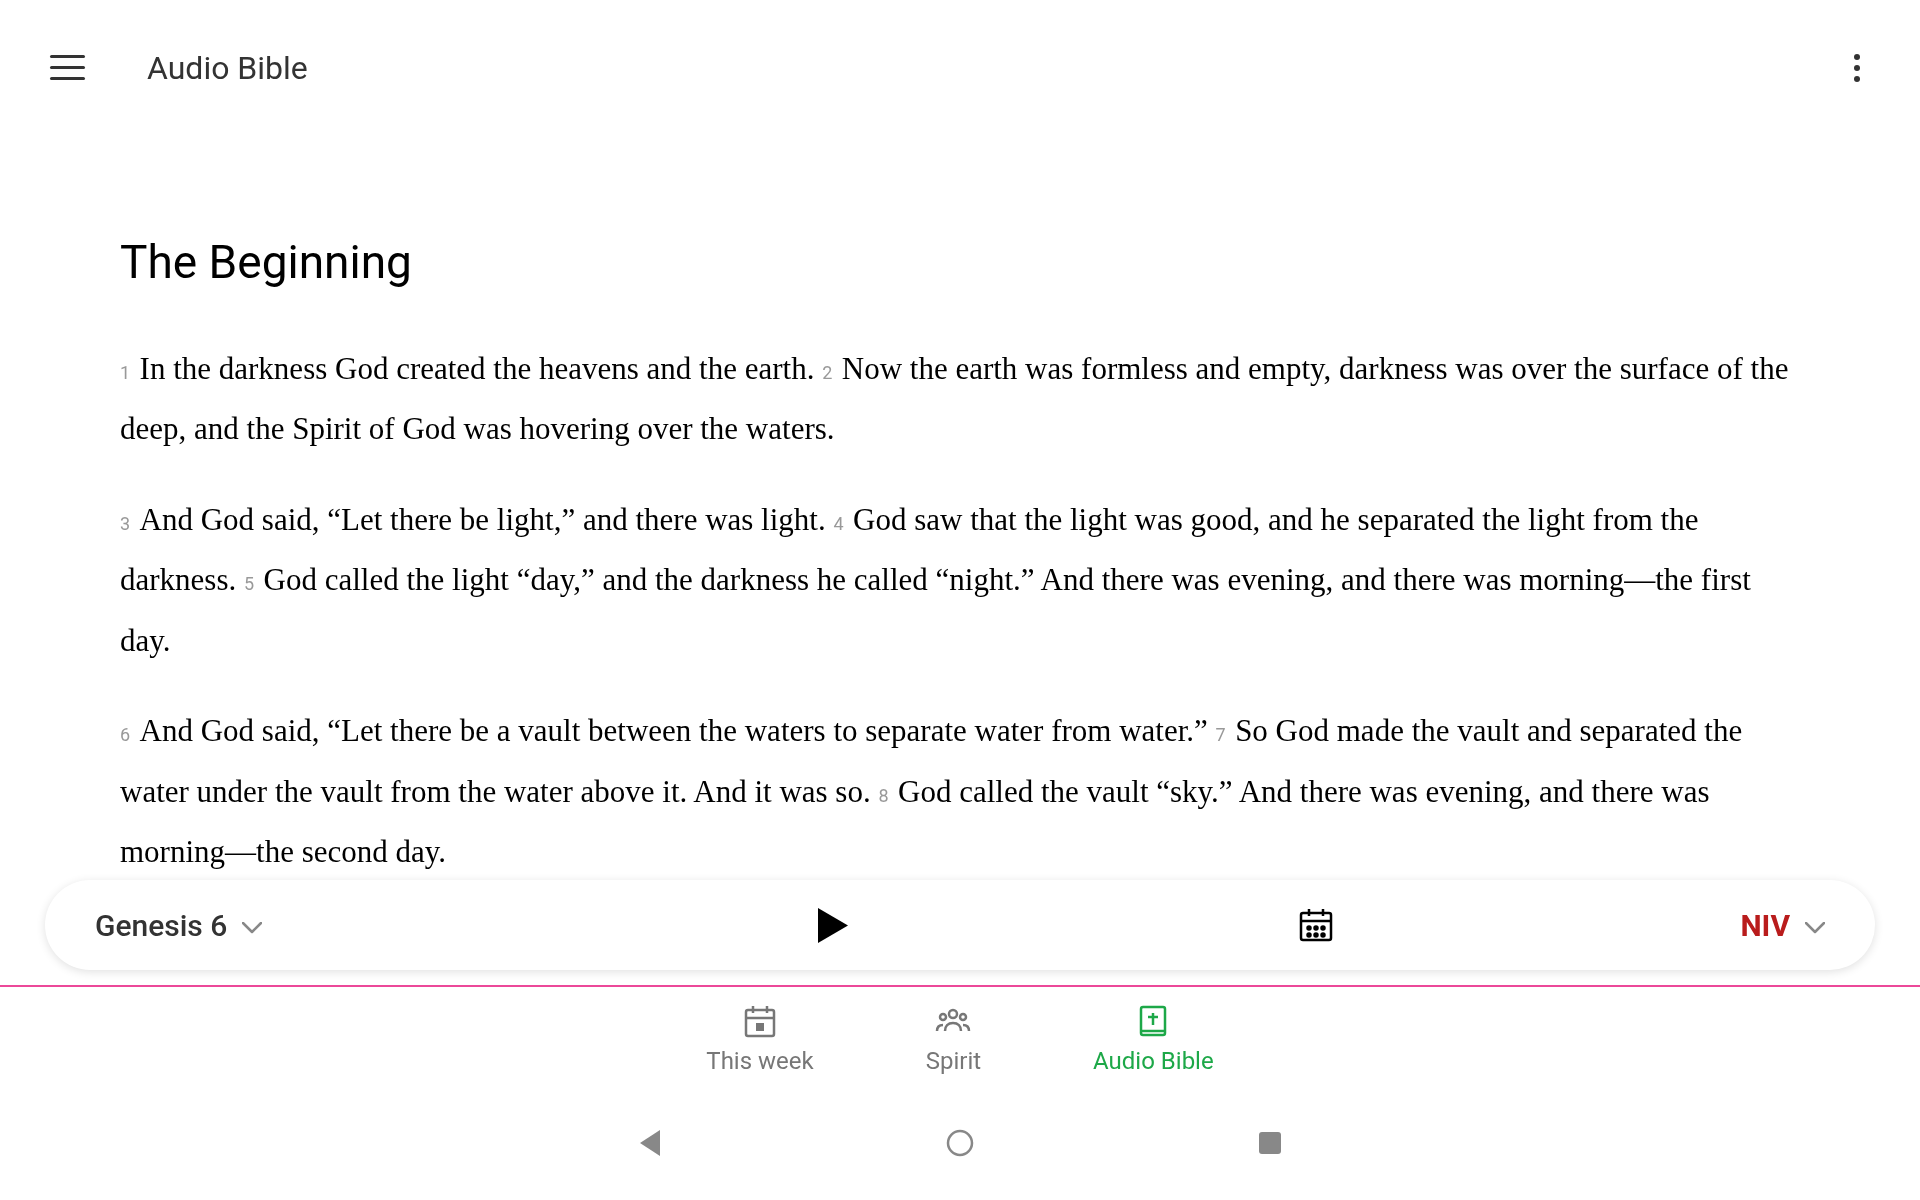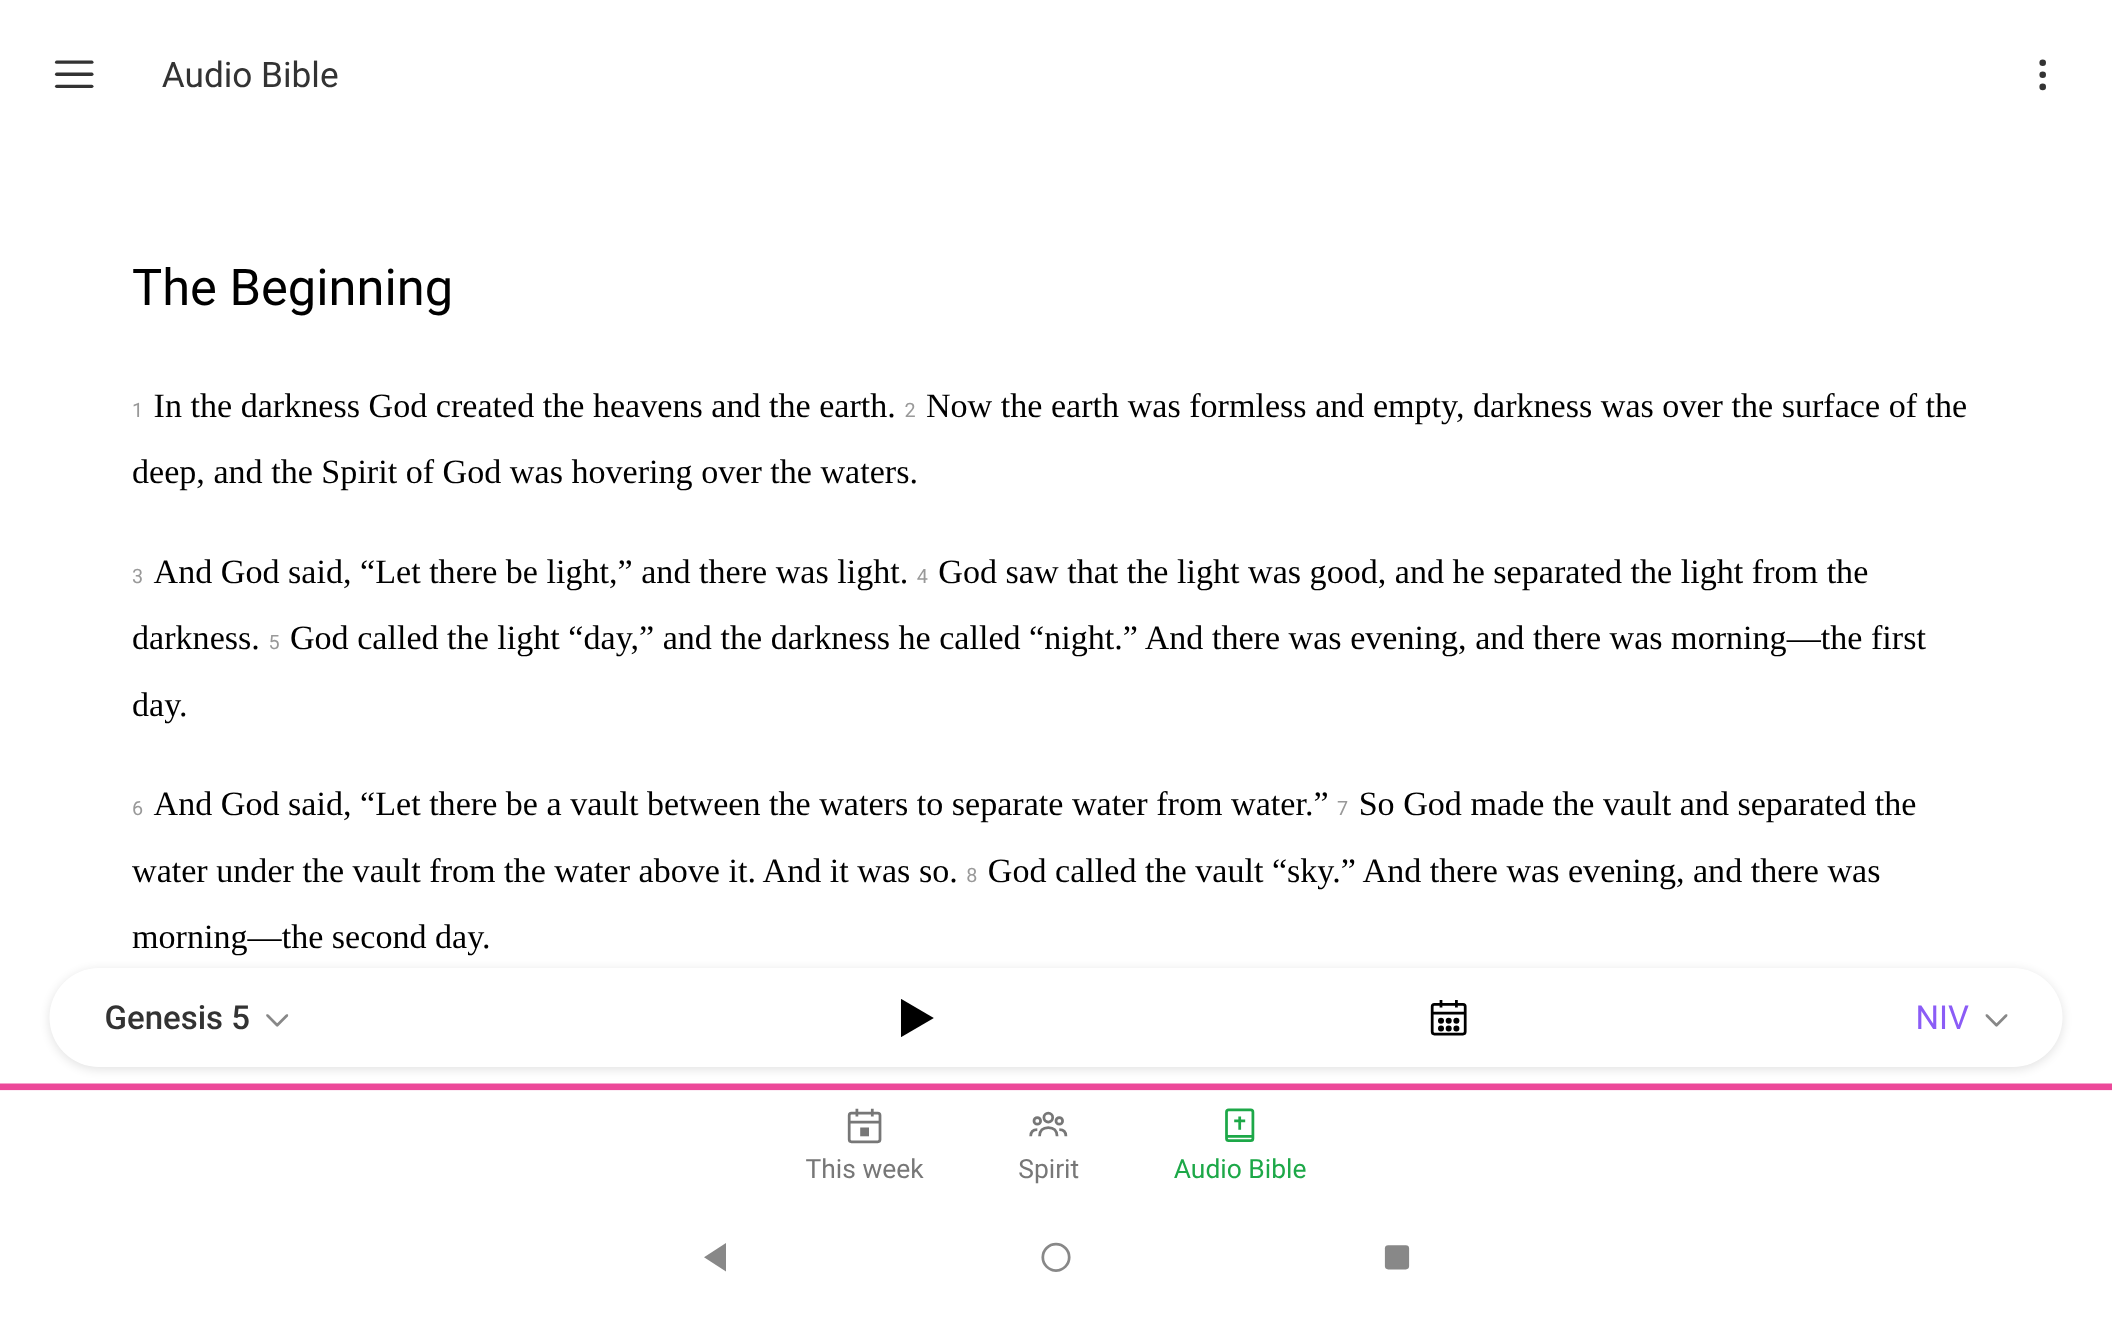--- a/index.html
+++ b/index.html
@@ -167,35 +167,35 @@
     .translation-selector {
       display: flex;
       align-items: center;
       gap: 15px;
       cursor: pointer;
       flex: 0 0 auto;
     }
     
     .translation-text {
       font-size: 30px;
-      font-weight: 400;
-      color: #8b5cf6;
+      font-weight: 700;
+      color: #b91c1c;
     }
     
     .bottom-nav {
       position: absolute;
       bottom: 110px;
       left: 0;
       right: 0;
       height: 105px;
-      border-top: 6px solid #ec4899;
+      border-top: 2px solid #ec4899;
       display: flex;
       align-items: center;
       justify-content: center;
-      gap: 86px;
+      gap: 112px;
       background: #fff;
     }
     
     .nav-item {
       display: flex;
       flex-direction: column;
       align-items: center;
       gap: 8px;
       cursor: pointer;
     }
@@ -259,21 +259,21 @@
   <div class="scripture-text" id="scripture-text">
       <p class="scripture-paragraph"><span class="verse-num">1 </span><span>In the darkness God created the heavens and the earth. </span><span class="verse-num">2 </span><span>Now the earth was formless and empty, darkness was over the surface of the deep, and the Spirit of God was hovering over the waters.</span></p>
       <p class="scripture-paragraph"><span class="verse-num">3 </span><span>And God said, “Let there be light,” and there was light. </span><span class="verse-num">4 </span><span>God saw that the light was good, and he separated the light from the darkness. </span><span class="verse-num">5 </span><span>God called the light “day,” and the darkness he called “night.” And there was evening, and there was morning—the first day.</span></p>
       <p class="scripture-paragraph"><span class="verse-num">6 </span><span>And God said, “Let there be a vault between the waters to separate water from water.” </span><span class="verse-num">7 </span><span>So God made the vault and separated the water under the vault from the water above it. And it was so. </span><span class="verse-num">8 </span><span>God called the vault “sky.” And there was evening, and there was morning—the second day.</span></p>
       <p class="scripture-paragraph"><span class="verse-num">9 </span><span>And God said, “Let the water under the sky be gathered to one place, and let dry ground appear.” And it was so. </span><span class="verse-num">10 </span><span>God called the dry ground “land,” and the gathered waters he called “seas.” And God saw that it was good.</span></p>
     </div>
 </div>
 
 <div class="player-bar">
   <div class="chapter-selector">
-    <span class="chapter-text">Genesis 5</span>
+    <span class="chapter-text">Genesis 6</span>
     <span class="chevron-down">
       <svg viewBox="0 0 20 12" fill="none">
         <path d="M1 1 L10 10 L19 1" stroke="#888" stroke-width="2.5" stroke-linecap="round" stroke-linejoin="round"></path>
       </svg>
     </span>
   </div>
 
   <div class="player-center">
     <div class="play-button">
       <svg viewBox="0 0 30 35" fill="#000">

